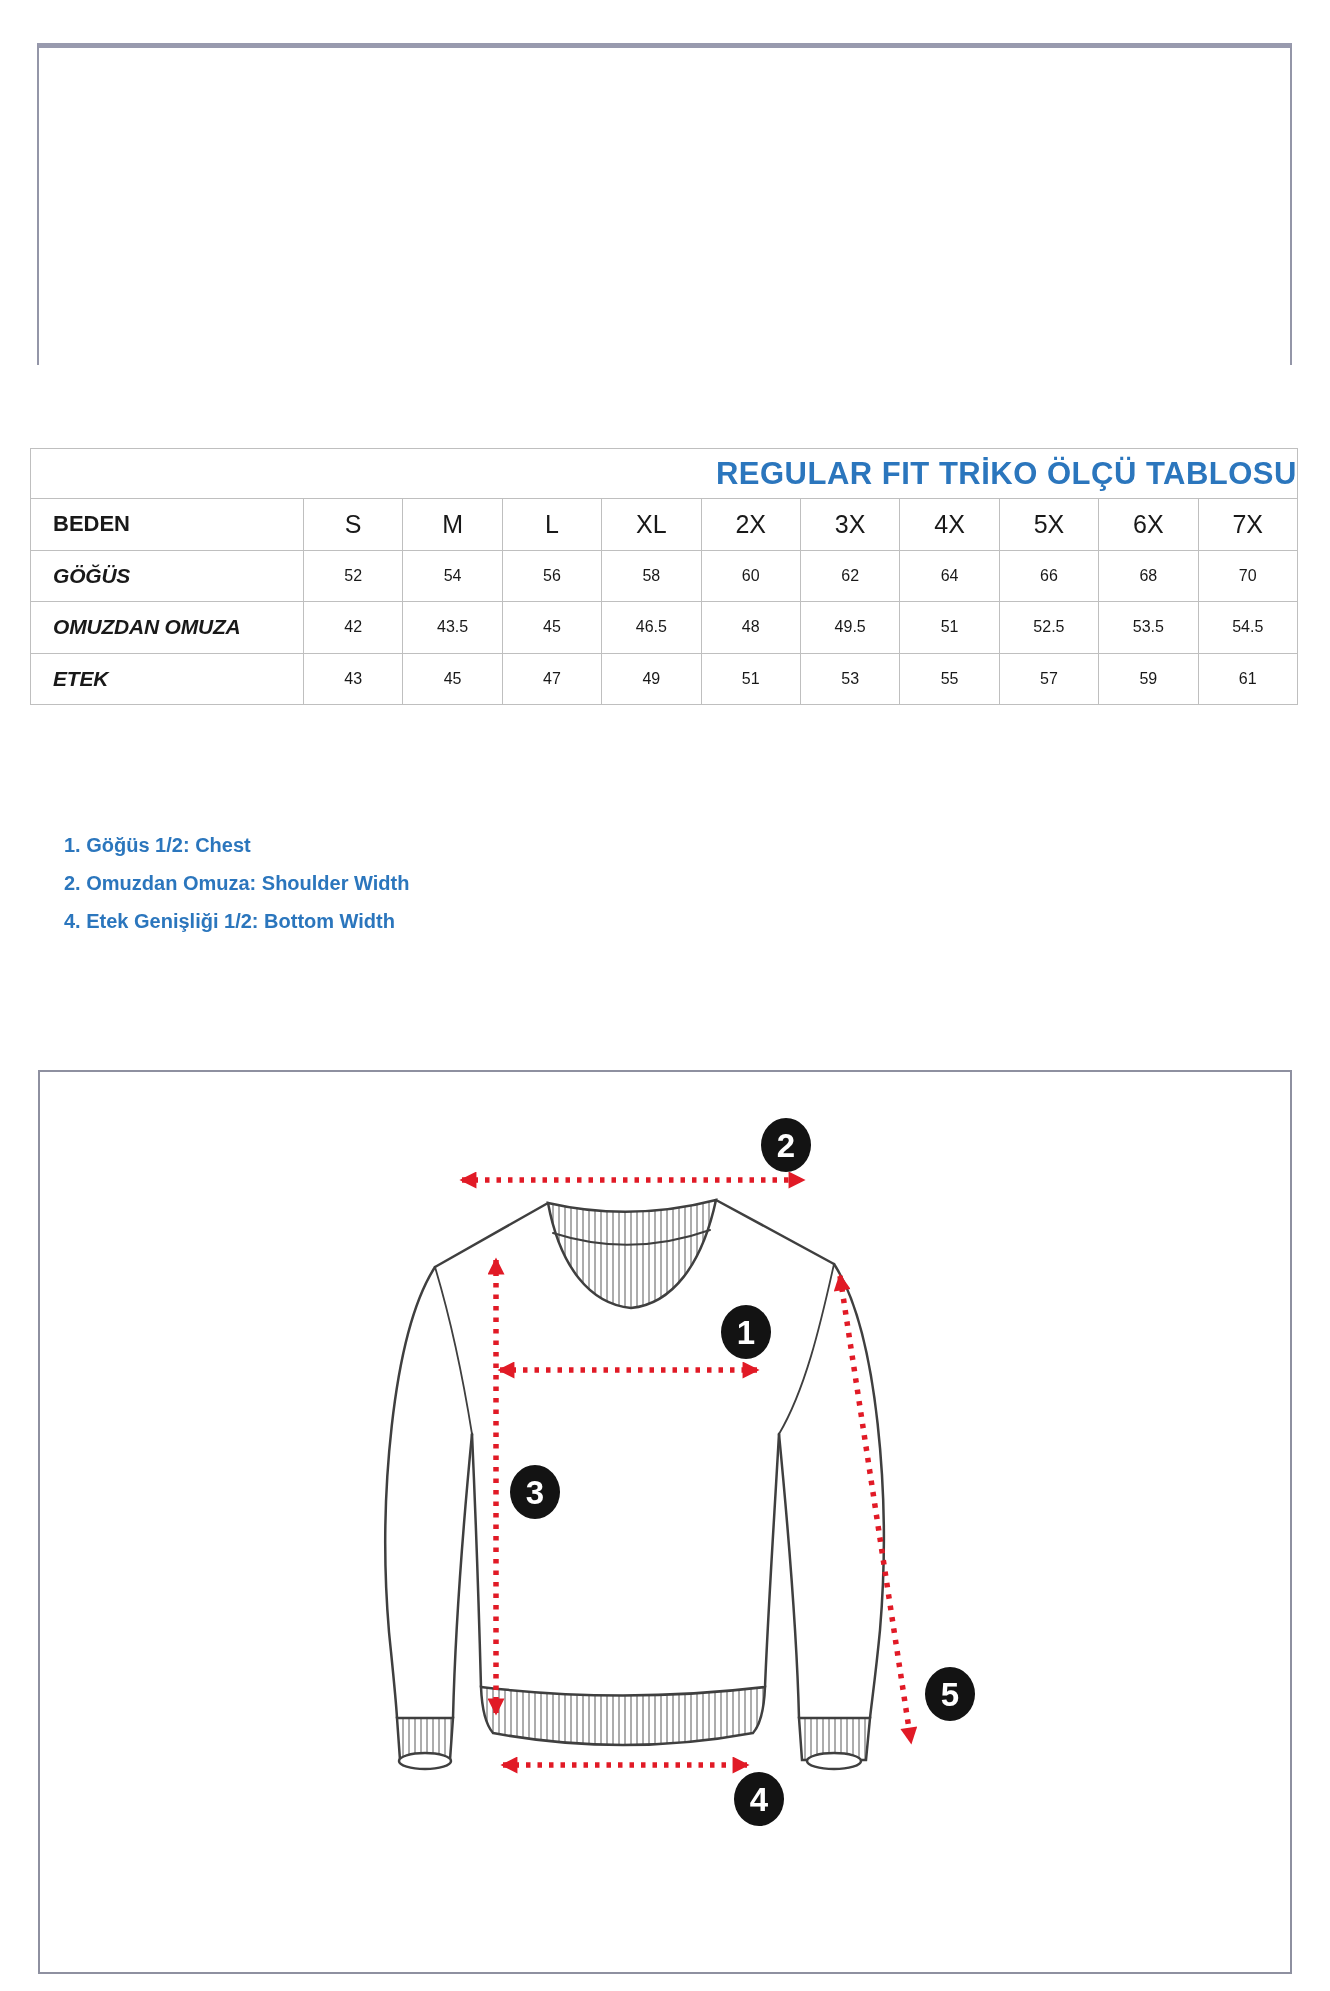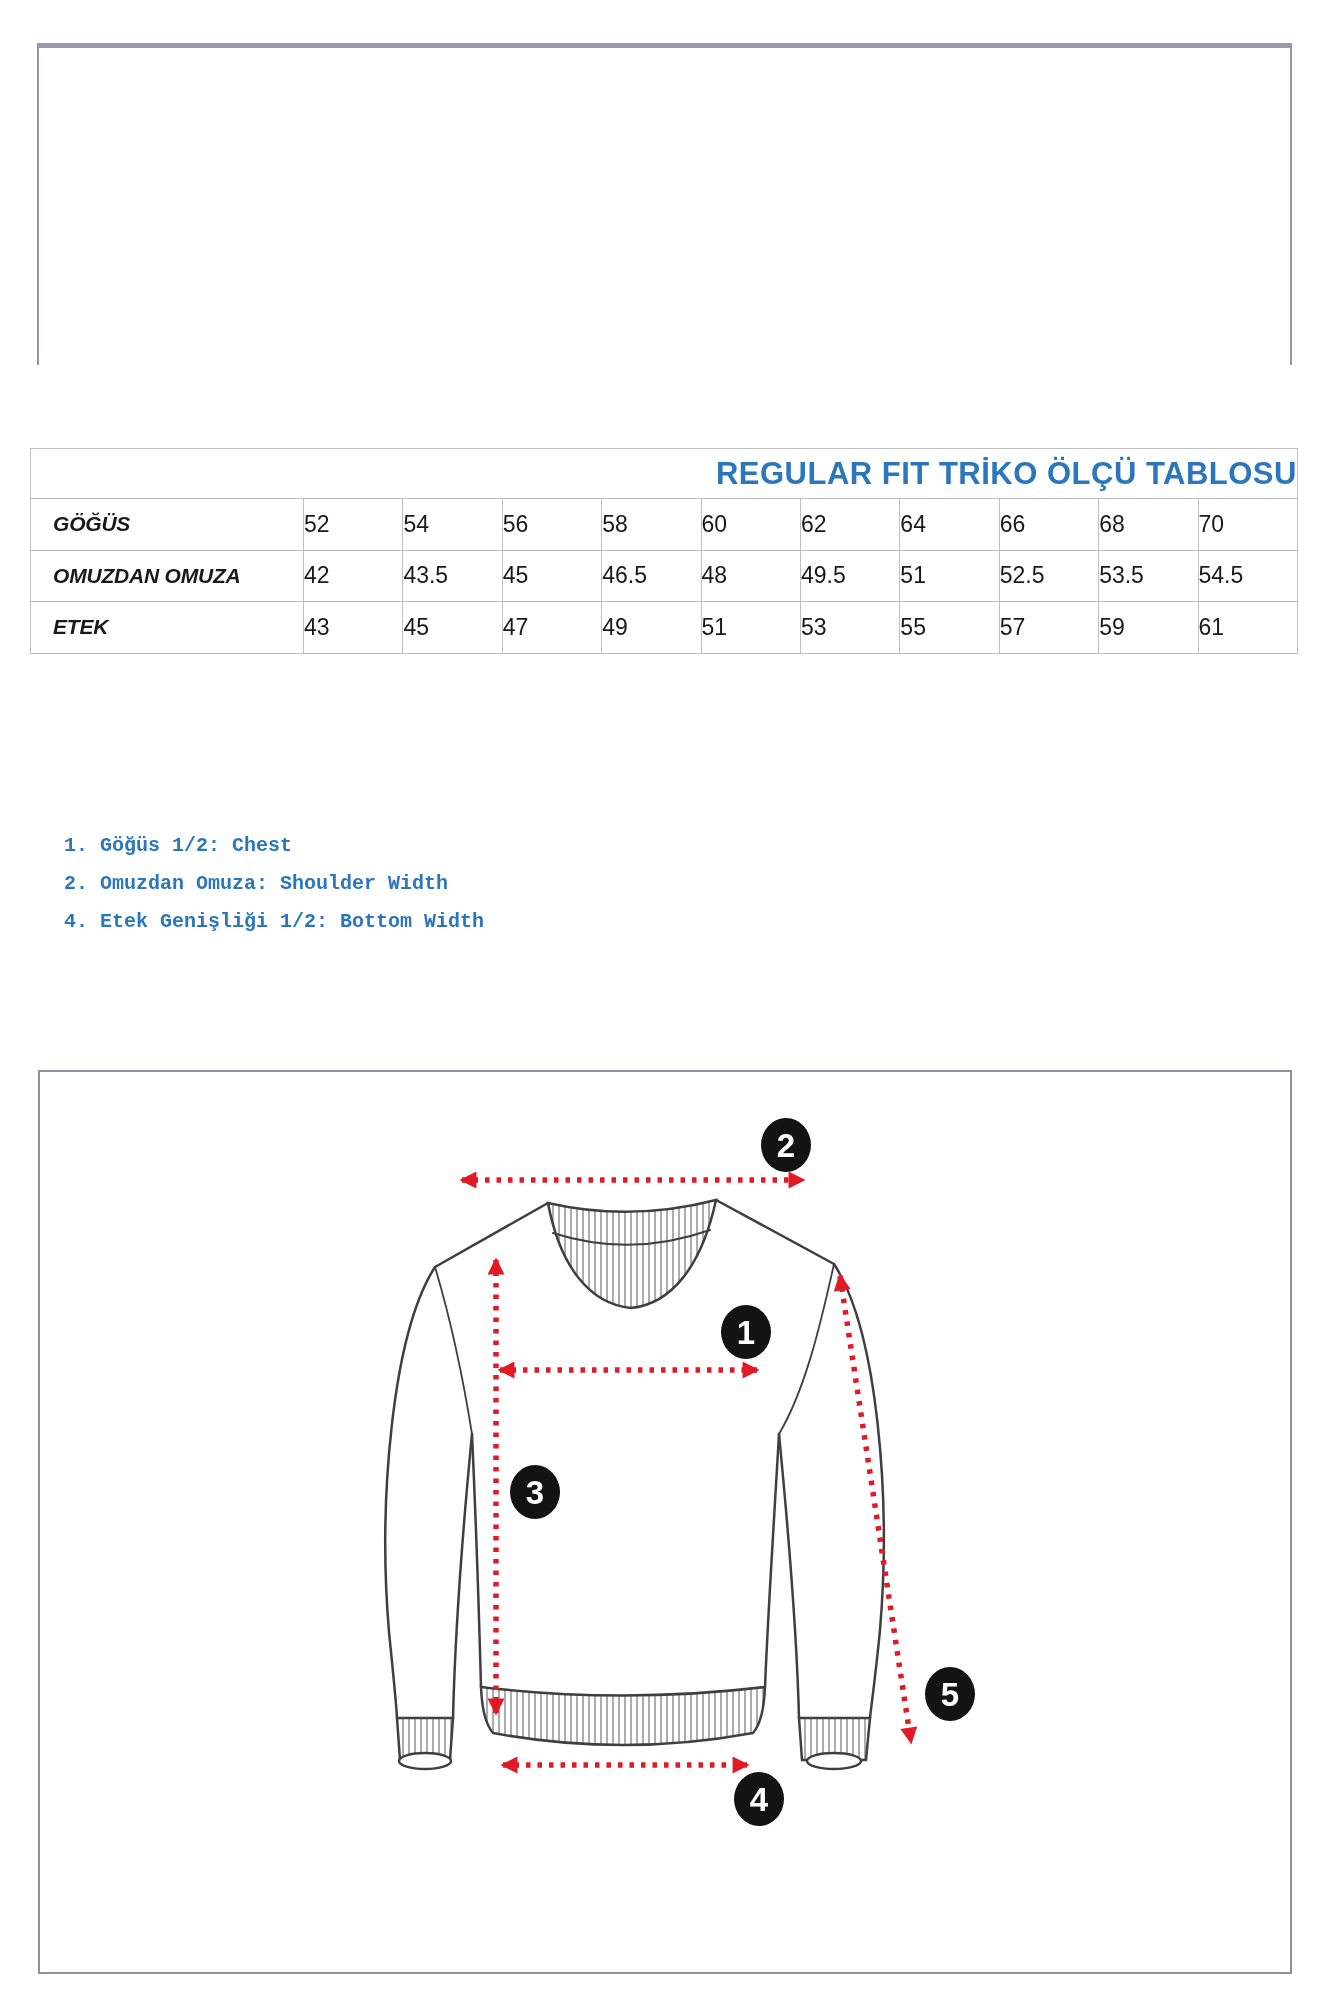--- a/index.html
+++ b/index.html
@@ -12,27 +12,27 @@
            border-top:5px solid #989aae;border-left:2px solid #9496a8;border-right:2px solid #9496a8;}
 
   
   .size-table{position:absolute;left:30px;top:448px;width:1267px;border-collapse:collapse;
               table-layout:fixed;}
   .size-table td{border:1px solid #bfbfbf;padding:0;vertical-align:middle;background:#fff;}
   .size-table td.title-cell{text-align:right;font-size:31px;font-weight:bold;letter-spacing:.5px;
               color:#2b76bd;height:50px;}
   .size-table td.row-label{padding-left:22px;font-weight:bold;font-size:21px;letter-spacing:-.2px;font-style:italic;}
   .size-table td.head-label{padding-left:22px;font-weight:bold;font-size:22px;}
-  .size-table td.val{text-align:left;font-size:23px;}
+  .size-table td.val{text-align:center;font-size:16px;}
   .size-table td.size-head{text-align:center;font-size:25px;}
   .size-table tr{height:51.5px;}
 
   
   .legend{position:absolute;left:64px;top:826px;color:#2b76bd;font-size:20px;font-weight:bold;
-          font-family:Liberation Mono, monospace;}
+          font-family:Liberation Sans, sans-serif;}
   .legend .legend-item{height:38.3px;display:flex;align-items:center;}
 
   
   .diagram-box{position:absolute;left:38px;top:1070px;width:1254px;height:904px;
                border:2px solid #8e90a0;}
   .diagram-box svg{position:absolute;left:0;top:0;}
 </style>
 </head>
 <body>
 
@@ -50,20 +50,33 @@
       <col style="width:99.4px">
         <col style="width:99.4px">
         <col style="width:99.4px">
         <col style="width:99.4px">
       <col style="width:99.4px">
         <col style="width:99.4px">
     </colgroup>
     <tbody>
         <tr style="height:50px">
       <td class="title-cell" colspan="11">REGULAR FIT TRİKO ÖLÇÜ TABLOSU</td>
+    </tr>
+    <tr>
+      <td class="head-label">BEDEN</td>
+      <td class="size-head">S</td>
+      <td class="size-head">M</td>
+      <td class="size-head">L</td>
+      <td class="size-head">XL</td>
+      <td class="size-head">2X</td>
+      <td class="size-head">3X</td>
+      <td class="size-head">4X</td>
+      <td class="size-head">5X</td>
+      <td class="size-head">6X</td>
+      <td class="size-head">7X</td>
     </tr>
     <tr>
       <td class="row-label">GÖĞÜS</td>
       <td class="val">52</td>
       <td class="val">54</td>
       <td class="val">56</td>
       <td class="val">58</td>
       <td class="val">60</td>
       <td class="val">62</td>
       <td class="val">64</td>

